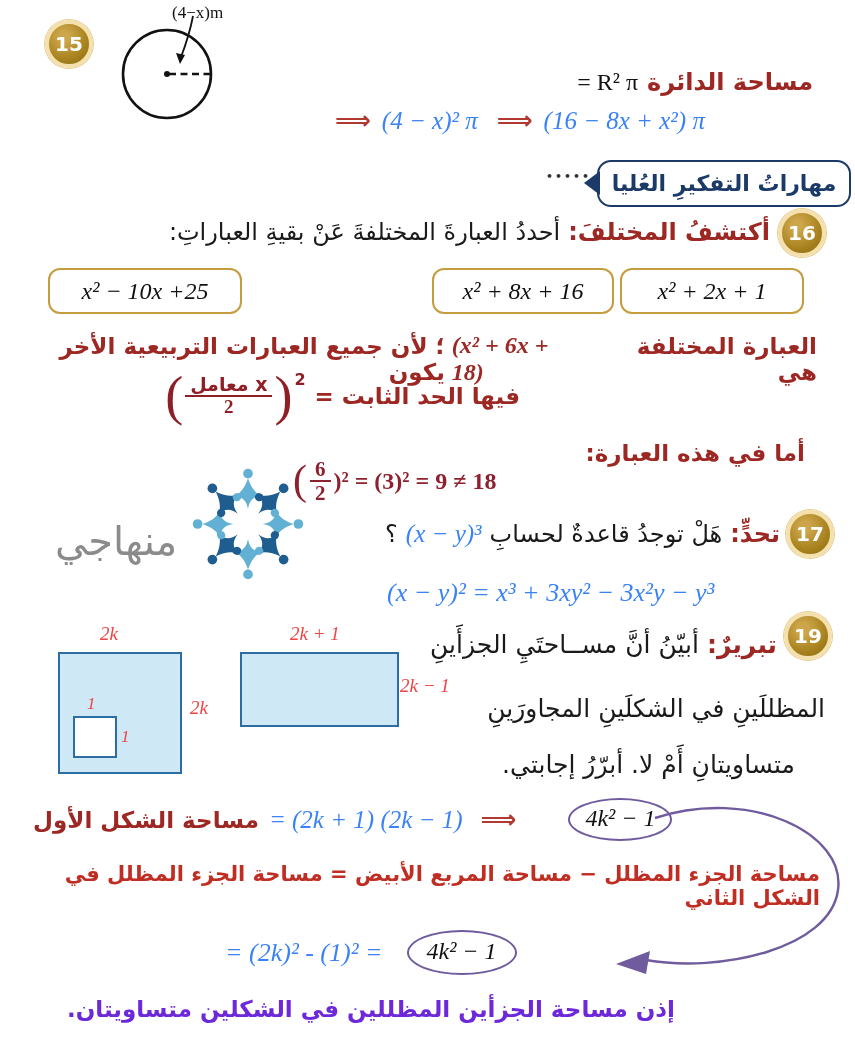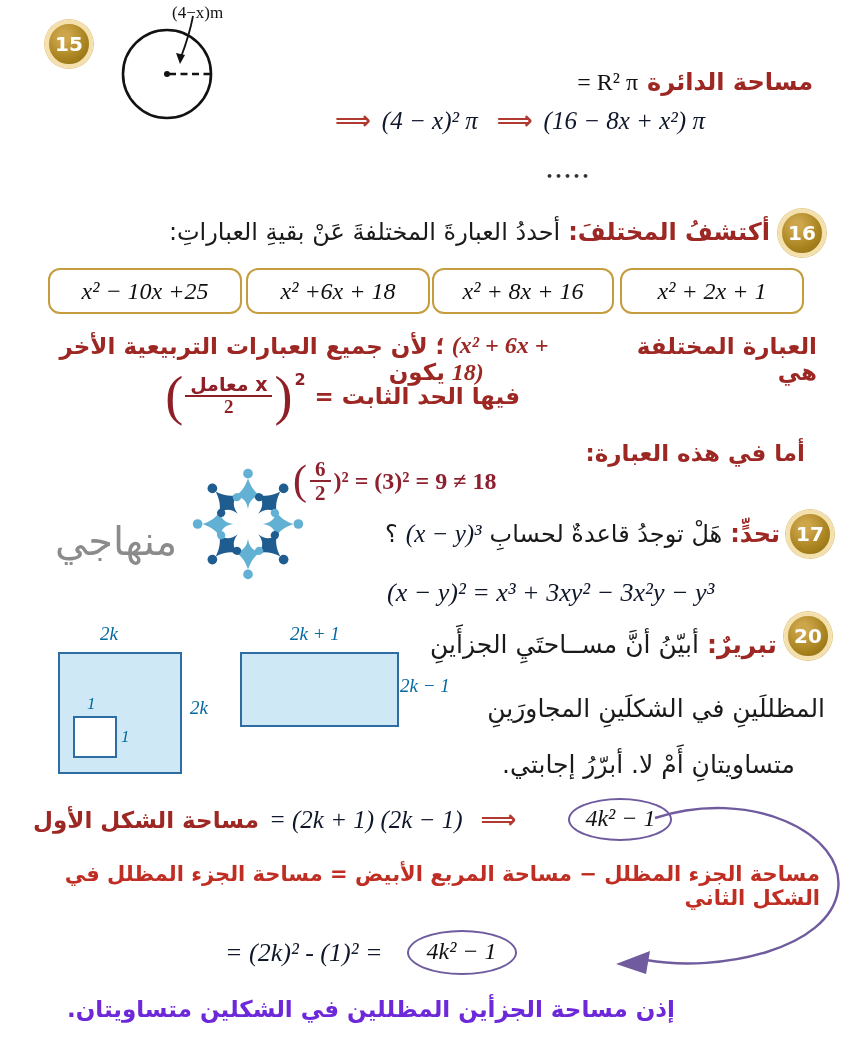--- a/index.html
+++ b/index.html
@@ -2,21 +2,21 @@
 <html lang="ar"><head>
 <meta charset="utf-8">
 <style>
   html,body{margin:0;padding:0;background:#ffffff;}
   .page{position:relative;width:855px;height:1041px;background:#fff;overflow:hidden;
         font-family:"DejaVu Sans",sans-serif;}
   .abs{position:absolute;}
   .row{display:flex;align-items:center;}
   .rtl{direction:rtl;}
   .ar{font-family:"DejaVu Sans",sans-serif;}
-  .math{font-family:"Liberation Serif",serif;font-style:italic;color:#0f172a;}
+  .math{font-family:"Liberation Serif",serif;font-style:italic;color:#3b82f6;}
   .mathup{font-family:"Liberation Serif",serif;color:#121212;}
   .redbold{color:#9c2723;font-weight:700;}
   .brightred{color:#6d28d9;font-weight:700;}
   .midred{color:#c02d22;font-weight:700;}
   .arrow{color:#b03a30;font-family:"DejaVu Sans",sans-serif;font-weight:700;}
   .badge{position:absolute;width:40px;height:40px;border-radius:50%;
          background:radial-gradient(circle at 38% 32%,#cda54a 15%,#a8831f 60%,#8a690f 100%);
          border:4px solid #f4e0ad;box-shadow:0 0 0 1px #e6cc8e;
          color:#fff;font:700 20px "DejaVu Sans",sans-serif;
          display:flex;align-items:center;justify-content:center;}
@@ -29,21 +29,21 @@
   .frac{display:inline-flex;flex-direction:column;align-items:center;line-height:1.05;
         font-family:"Liberation Serif",serif;}
   .frac .top{border-bottom:2.2px solid currentColor;padding:0 5px;}
   .bigparen{font-family:"Liberation Serif",serif;font-style:normal;font-weight:400;
             font-size:54px;line-height:0.9;}
   .circled{display:inline-flex;align-items:center;justify-content:center;
            border:2.4px solid #6f5b9e;border-radius:50%;padding:5px 15px 7px;
            font-family:"Liberation Serif",serif;font-style:italic;font-size:24px;color:#111;}
   .diagram-shape{position:absolute;background:#cfe8f5;border:2.6px solid #2d6da3;}
   .dim{position:absolute;font-family:"Liberation Serif",serif;font-style:italic;
-       font-size:19px;color:#0369a1;}
+       font-size:19px;color:#ef4444;}
   svg{display:block;}
 </style>
 </head>
 <body>
 
 <div class="page">
 
   <div class="badge" style="left:45px;top:20px">15</div>
 
   <svg class="abs" style="left:105px;top:2px" width="135" height="124" viewBox="0 0 135 124">
@@ -61,30 +61,35 @@
   </div>
 
   <div class="abs row" style="left:335px;top:106px;gap:11px">
     <span class="arrow" style="font-size:25px">⟹</span>
     <span class="math" style="font-size:25px">(4 − x)² π</span>
     <span class="arrow" style="font-size:25px;margin-left:8px">⟹</span>
     <span class="math" style="font-size:25px">(16 − 8x + x²) π</span>
   </div>
 
   <span class="abs" style="left:546px;top:170px;font-size:11px;letter-spacing:2px;color:#333;font-weight:700">•••••</span>
+  <div class="banner" style="left:597px;top:160px;width:250px;height:43px">
+    <svg class="abs" style="left:-15px;top:9px" width="16" height="24" viewBox="0 0 16 24">
+      <polygon points="0,12 16,0 16,24" fill="#1b3a68"></polygon>
+    </svg>
+    <span class="banner-text ar">مهاراتُ التفكيرِ العُليا</span>
+  </div>
 
   <div class="badge" style="left:778px;top:209px">16</div>
 
   <div class="abs row rtl" style="right:85px;top:218px;gap:8px">
     <span class="redbold ar" style="font-size:24px">أكتشفُ المختلفَ:</span>
     <span class="ar" style="font-size:24px;color:#1a1a1a">أحددُ العبارةَ المختلفةَ عَنْ بقيةِ العباراتِ:</span>
   </div>
 
   <div class="goldbox" style="left:48px;top:268px;width:190px">x² − 10x +25</div>
-  <div class="goldbox" style="left:246px;top:268px;width:180px">x² +6x + 18</div>
   <div class="goldbox" style="left:432px;top:268px;width:178px">x² + 8x + 16</div>
   <div class="goldbox" style="left:620px;top:268px;width:180px">x² + 2x + 1</div>
 
   <div class="abs row rtl" style="right:38px;top:332px;gap:7px">
     <span class="redbold ar" style="font-size:23px">العبارة المختلفة هي</span>
     <span class="math" dir="ltr" style="font-size:24px;color:#9c2723;font-weight:700">(x² + 6x + 18)</span>
     <span class="redbold ar" style="font-size:23px">؛ لأن جميع العبارات التربيعية الأخر يكون</span>
   </div>
 
   <div class="abs row rtl" style="right:335px;top:372px;gap:9px;color:#8e1f26">
@@ -177,21 +182,21 @@
 
   <div class="abs row rtl" style="right:75px;top:520px;gap:8px">
     <span class="redbold ar" style="font-size:24px">تحدٍّ:</span>
     <span class="ar" style="font-size:24px;color:#1a1a1a">هَلْ توجدُ قاعدةٌ لحسابِ</span>
     <span class="math" dir="ltr" style="font-size:25px">(x − y)³</span>
     <span class="ar" style="font-size:24px;color:#1a1a1a">؟</span>
   </div>
 
   <div class="abs math" style="left:387px;top:578px;font-size:26px">(x − y)² = x³ + 3xy² − 3x²y − y³</div>
 
-  <div class="badge" style="left:784px;top:612px">20</div>
+  <div class="badge" style="left:784px;top:612px">19</div>
 
   <div class="abs row rtl" style="right:78px;top:630px;gap:8px">
     <span class="redbold ar" style="font-size:25px">تبريرٌ:</span>
     <span class="ar" style="font-size:25px;color:#1a1a1a">أبيّنُ أنَّ مســاحتَيِ الجزأَينِ</span>
   </div>
   <div class="abs ar rtl" style="right:60px;top:750px;font-size:25px;color:#1a1a1a">متساويتانِ أَمْ لا. أبرّرُ إجابتي.</div>
   <div class="abs ar rtl" style="right:30px;top:694px;font-size:25px;color:#1a1a1a">المظللَينِ في الشكلَينِ المجاورَينِ</div>
 
   <div class="diagram-shape" style="left:58px;top:652px;width:120px;height:118px">
     <div style="position:absolute;left:13px;top:62px;width:40px;height:38px;background:#fff;border:2.6px solid #2d6da3"></div>

